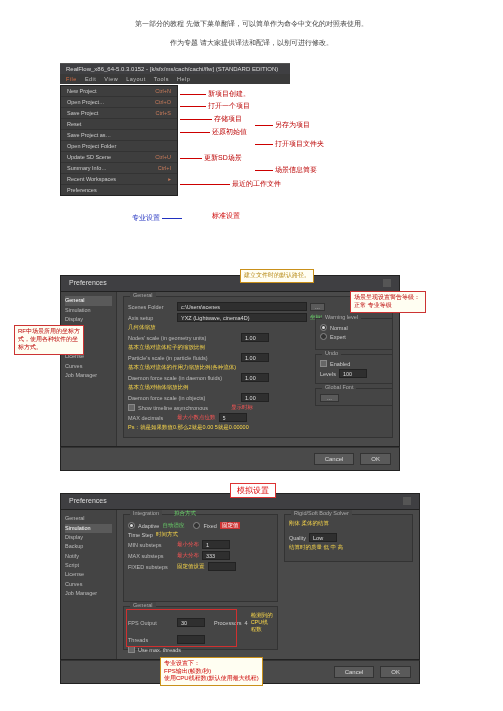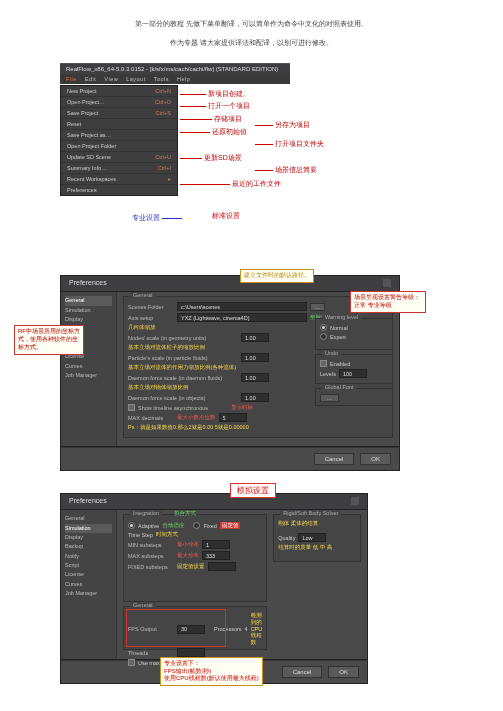--- a/index.html
+++ b/index.html
@@ -307,21 +307,21 @@
       <span>建立文件时的默认路径。</span>
     </div>
     <div class="note red" style="left:-46px; top:50px; width:70px;">
       <span>RF中场景所用的坐标方式，使用各种软件的坐标方式。</span>
     </div>
     <div class="note red" style="left:290px; top:16px; width:76px;">
       <span>场景呈现设置警告等级：正常  专业等级</span>
     </div>
   </div>
 
-  <div class="section prefs" style="width:308px;">
+  <div class="section prefs" style="width:360px;">
 
     <div style="position:absolute; left:170px; top:-10px; background:#fff; border:1px solid #d33; color:#d00; font-size:8px; padding:1px 6px; z-index:5;">模拟设置</div>
     <div class="win-tb">
       <span>Preferences</span>
       <span class="ctrls"><span style="display:inline-block;width:8px;height:8px;background:#555"></span></span>
     </div>
     <div class="prefs-body" style="min-height:150px;">
       <div class="tree">
         <div>General</div>
         <div class="active">Simulation</div>

